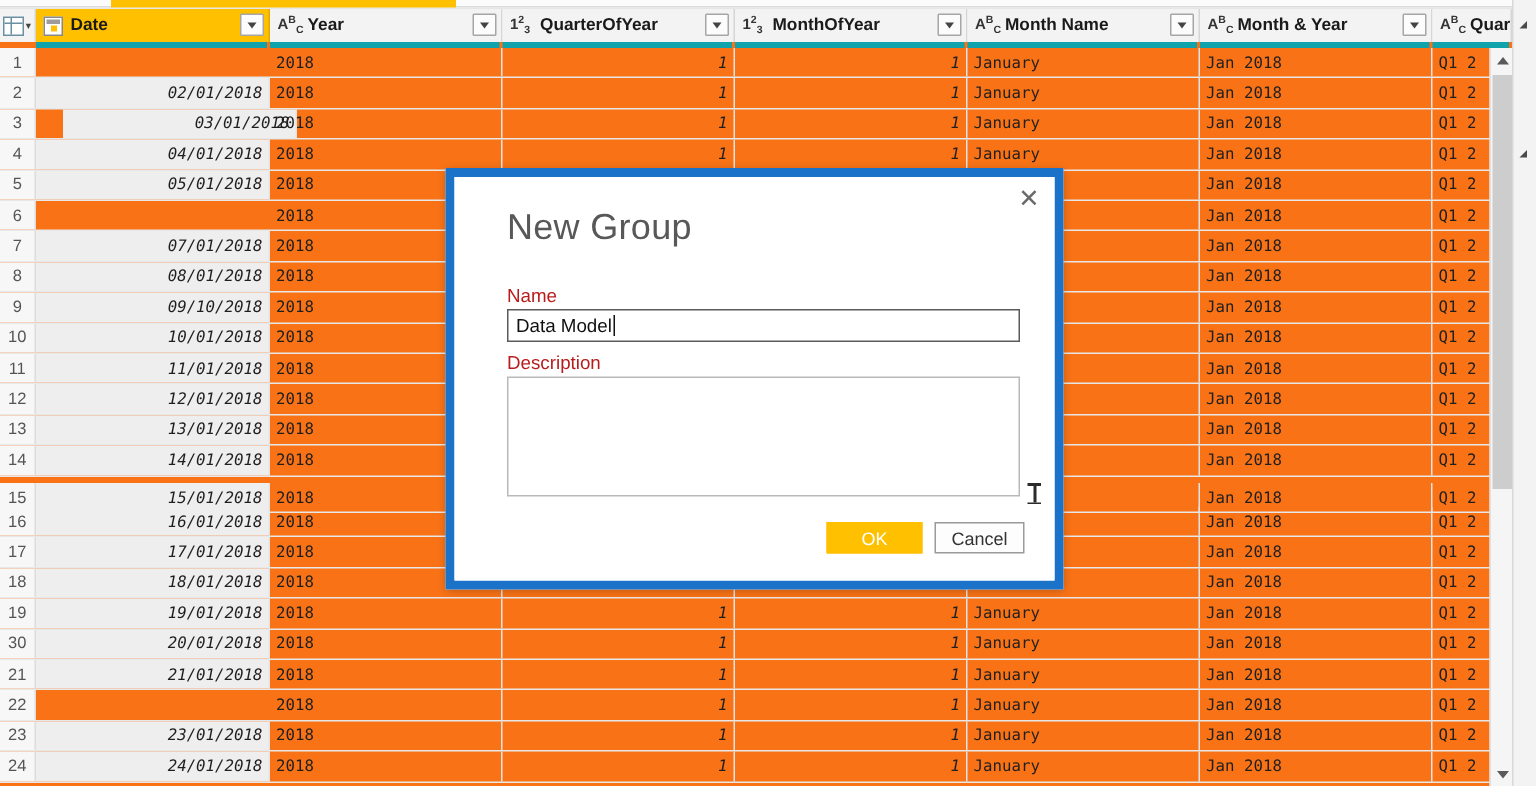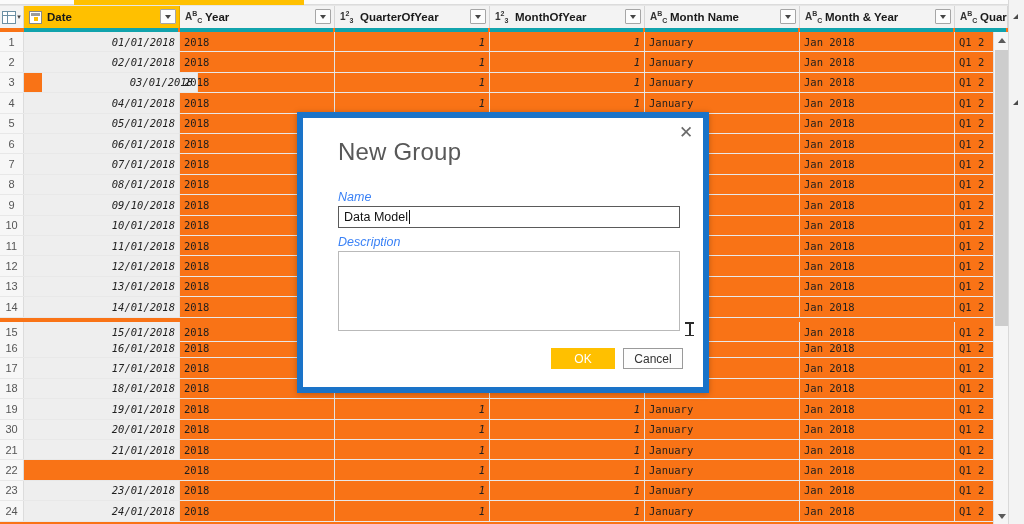--- a/index.html
+++ b/index.html
@@ -118,21 +118,21 @@
   .modal-inner { position:relative; width:100%; height:100%; background:#fff; }
   .modal-close {
     position:absolute; right:4px; top:2px; width:26px; height:24px;
     display:flex; align-items:center; justify-content:center;
     font-size:17px; color:#6a6a6a; line-height:1; cursor:pointer;
   }
   .modal-title {
     position:absolute; left:35px; top:20px;
     font-size:24px; color:#585858; font-weight:normal; letter-spacing:0.2px;
   }
-  .field-label { position:absolute; left:35px; font-size:12.5px; color:#3b82f6;font-style:italic; }
+  .field-label { position:absolute; left:35px; font-size:12.5px; color:#b91c1c; }
   .lbl-name { top:72px; }
   .lbl-desc { top:117px; }
   .txtinput {
     position:absolute; left:35px; width:342px; height:22px;
     border:1px solid #5a5a5a; background:#fff;
     font-family:"Liberation Sans", sans-serif; font-size:12.5px; color:#111;
     padding:0 5px; top:88px; display:flex; align-items:center;
   }
   .caretbar {
     display:inline-block; width:1px; height:14px; background:#111; margin-left:1px;
@@ -229,21 +229,20 @@
         <div class="teal-seg" style="left: 311px; width: 153px; background: rgb(17, 163, 172);"></div>
         <div class="teal-seg" style="left: 466px; width: 153px; background: rgb(17, 163, 172);"></div>
         <div class="teal-seg" style="left: 621px; width: 153px; background: rgb(17, 163, 172);"></div>
         <div class="teal-seg" style="left: 776px; width: 153px; background: rgb(17, 163, 172);"></div>
         <div class="teal-seg" style="left: 931px; width: 51px; background: rgb(17, 163, 172);"></div>
       </div>
 
     <div class="rows" id="rows">
         <div class="row" style="top: 0px;">
           <div class="rn">1</div>
-          <div class="cell datecol" style="left: 24px; width: 156px;">01/01/2018</div>
           <div class="cell txt" style="left: 180px; width: 155px; font-style: normal;">2018</div>
           <div class="cell num" style="left: 335px; width: 155px;">1</div>
           <div class="cell num" style="left: 490px; width: 155px;">1</div>
           <div class="cell txt" style="left: 645px; width: 155px; font-style: normal;">January</div>
           <div class="cell txt" style="left: 800px; width: 155px; font-style: normal;">Jan 2018</div>
           <div class="cell txt" style="left: 955px; width: 53px; font-style: normal;">Q1 2</div>
         </div>
         <div class="row" style="top: 20.4px;">
           <div class="rn">2</div>
           <div class="cell datecol" style="left: 24px; width: 156px;">02/01/2018</div>
@@ -279,21 +278,20 @@
           <div class="cell datecol" style="left: 24px; width: 156px;">05/01/2018</div>
           <div class="cell txt" style="left: 180px; width: 155px; font-style: normal;">2018</div>
           <div class="cell num" style="left: 335px; width: 155px;"></div>
           <div class="cell num" style="left: 490px; width: 155px;"></div>
           <div class="cell txt" style="left: 645px; width: 155px; font-style: normal;"></div>
           <div class="cell txt" style="left: 800px; width: 155px; font-style: normal;">Jan 2018</div>
           <div class="cell txt" style="left: 955px; width: 53px; font-style: normal;">Q1 2</div>
         </div>
         <div class="row" style="top: 102px;">
           <div class="rn">6</div>
-          <div class="cell datecol" style="left: 24px; width: 156px;">06/01/2018</div>
           <div class="cell txt" style="left: 180px; width: 155px; font-style: normal;">2018</div>
           <div class="cell num" style="left: 335px; width: 155px;"></div>
           <div class="cell num" style="left: 490px; width: 155px;"></div>
           <div class="cell txt" style="left: 645px; width: 155px; font-style: normal;"></div>
           <div class="cell txt" style="left: 800px; width: 155px; font-style: normal;">Jan 2018</div>
           <div class="cell txt" style="left: 955px; width: 53px; font-style: normal;">Q1 2</div>
         </div>
         <div class="row" style="top: 122.4px;">
           <div class="rn">7</div>
           <div class="cell datecol" style="left: 24px; width: 156px;">07/01/2018</div>

